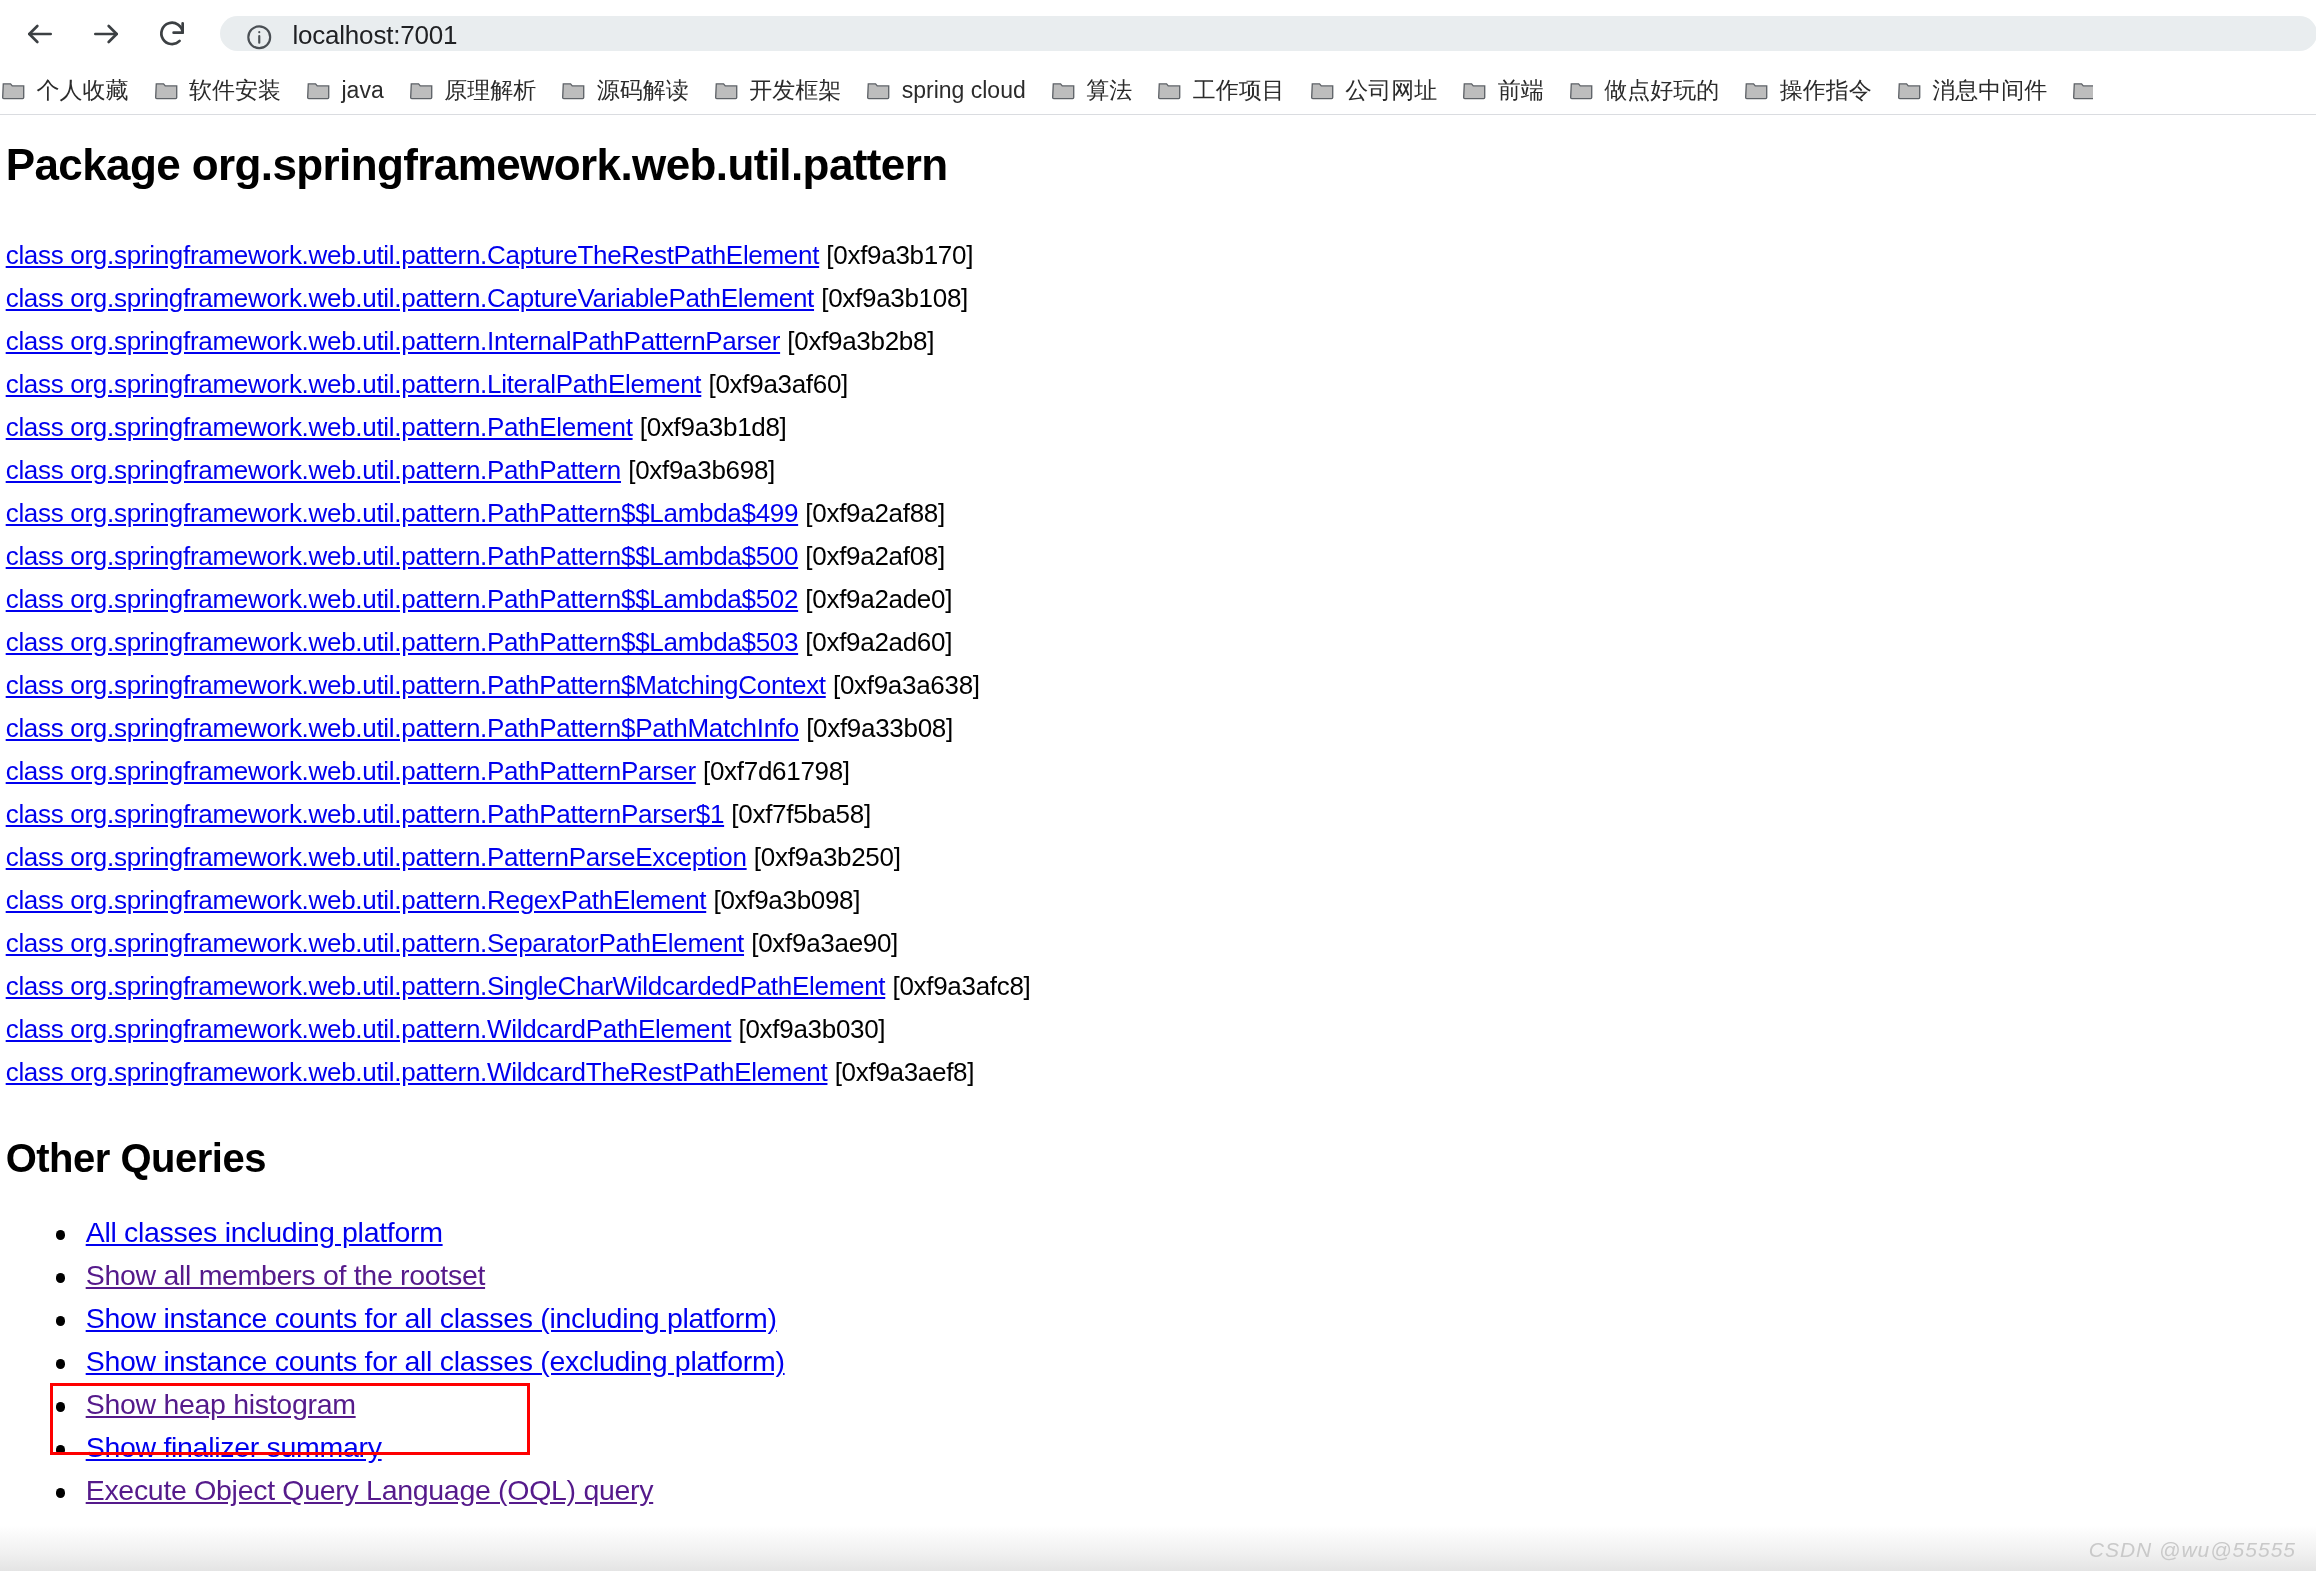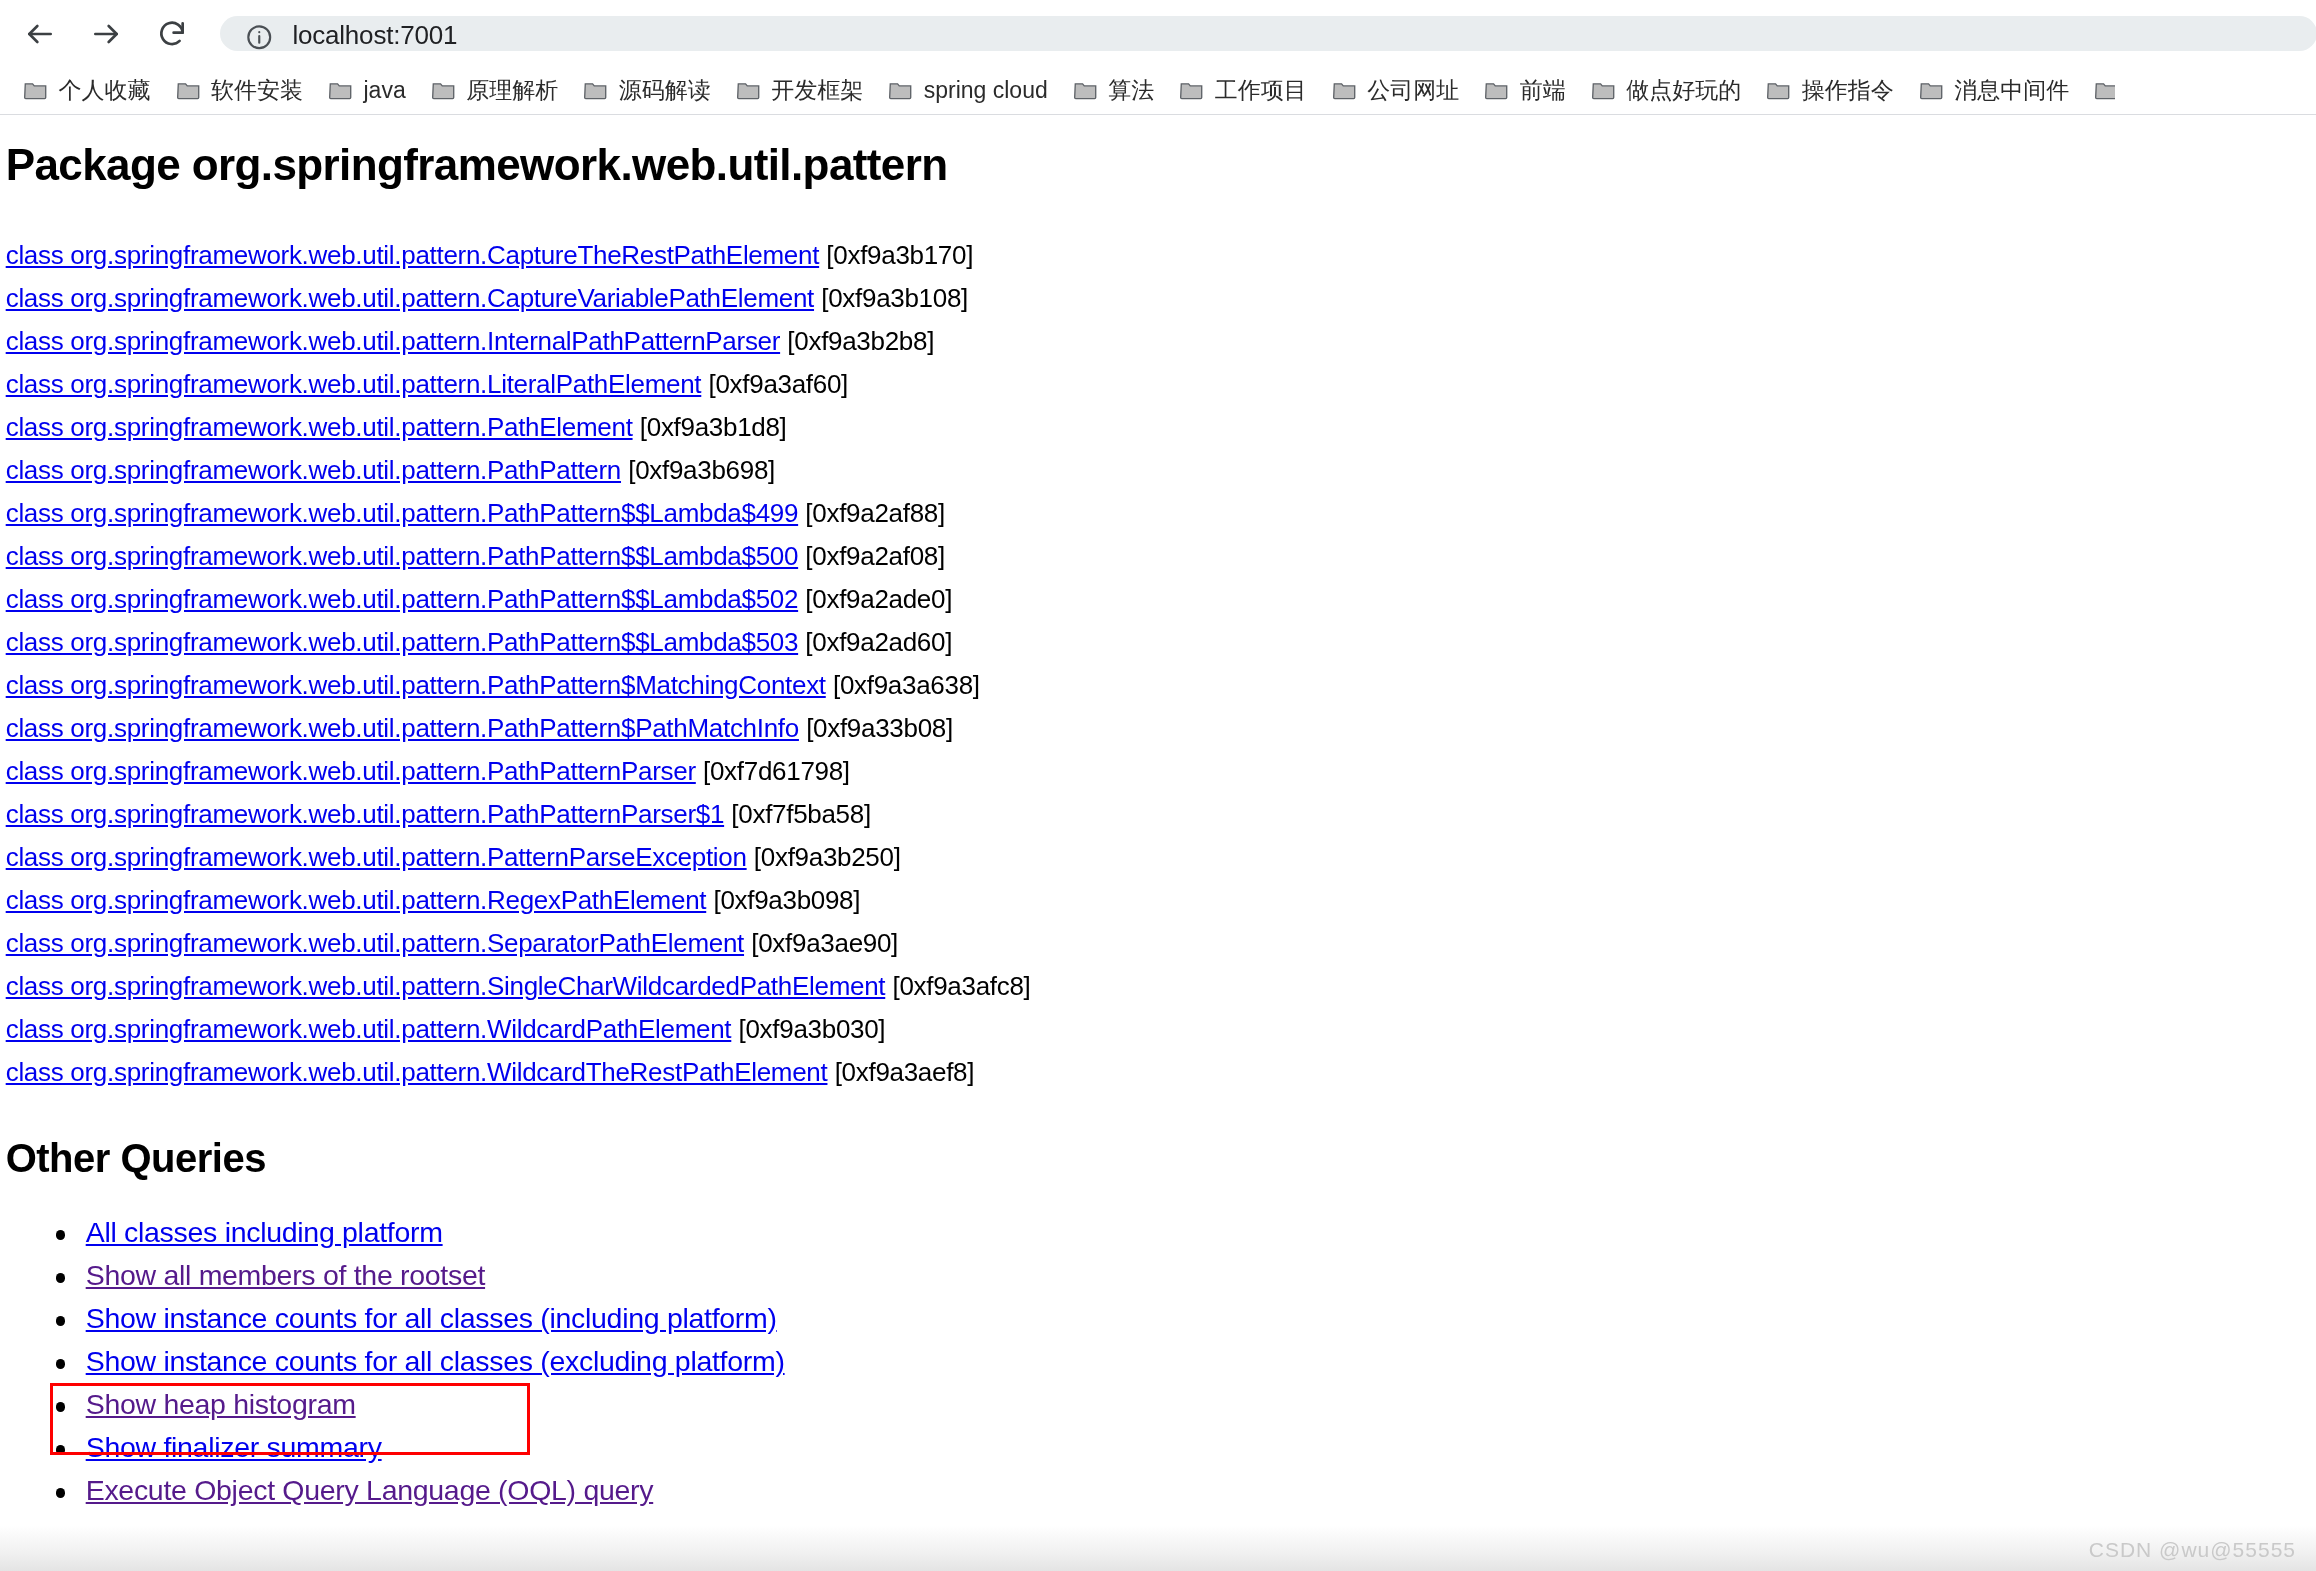--- a/index.html
+++ b/index.html
@@ -50,21 +50,21 @@
     color: #202124;
     letter-spacing: -0.2px;
     white-space: nowrap;
     overflow: hidden;
   }
 
   #bookmarks-bar {
     height: 48px;
     display: flex;
     align-items: center;
-    padding-left: 23px;
+    padding-left: 1px;
     background: #ffffff;
     overflow: hidden;
     border-bottom: 1px solid #dadce0;
   }
   .bookmark {
     display: flex;
     align-items: center;
     flex: 0 0 auto;
     margin-right: 25px;
     height: 38px;
@@ -165,20 +165,21 @@
     height: 46px;
     background: linear-gradient(to bottom, #ffffff 0%, #f2f2f2 55%, #e4e4e4 100%);
   }
   #watermark-text {
     position: absolute;
     right: 21px;
     bottom: 8.6px;
     font-size: 21px;
     color: #c9c9c9;
     letter-spacing: 1px;
+    font-style: italic;
   }
 </style>
 </head>
 <body>
 
 <div id="browser-chrome">
 
   <div id="toolbar">
     <div class="nav-btn">
       <svg width="32" height="32" viewBox="0 0 24 24" fill="none" stroke="currentColor" stroke-width="2" stroke-linecap="round" stroke-linejoin="round">

